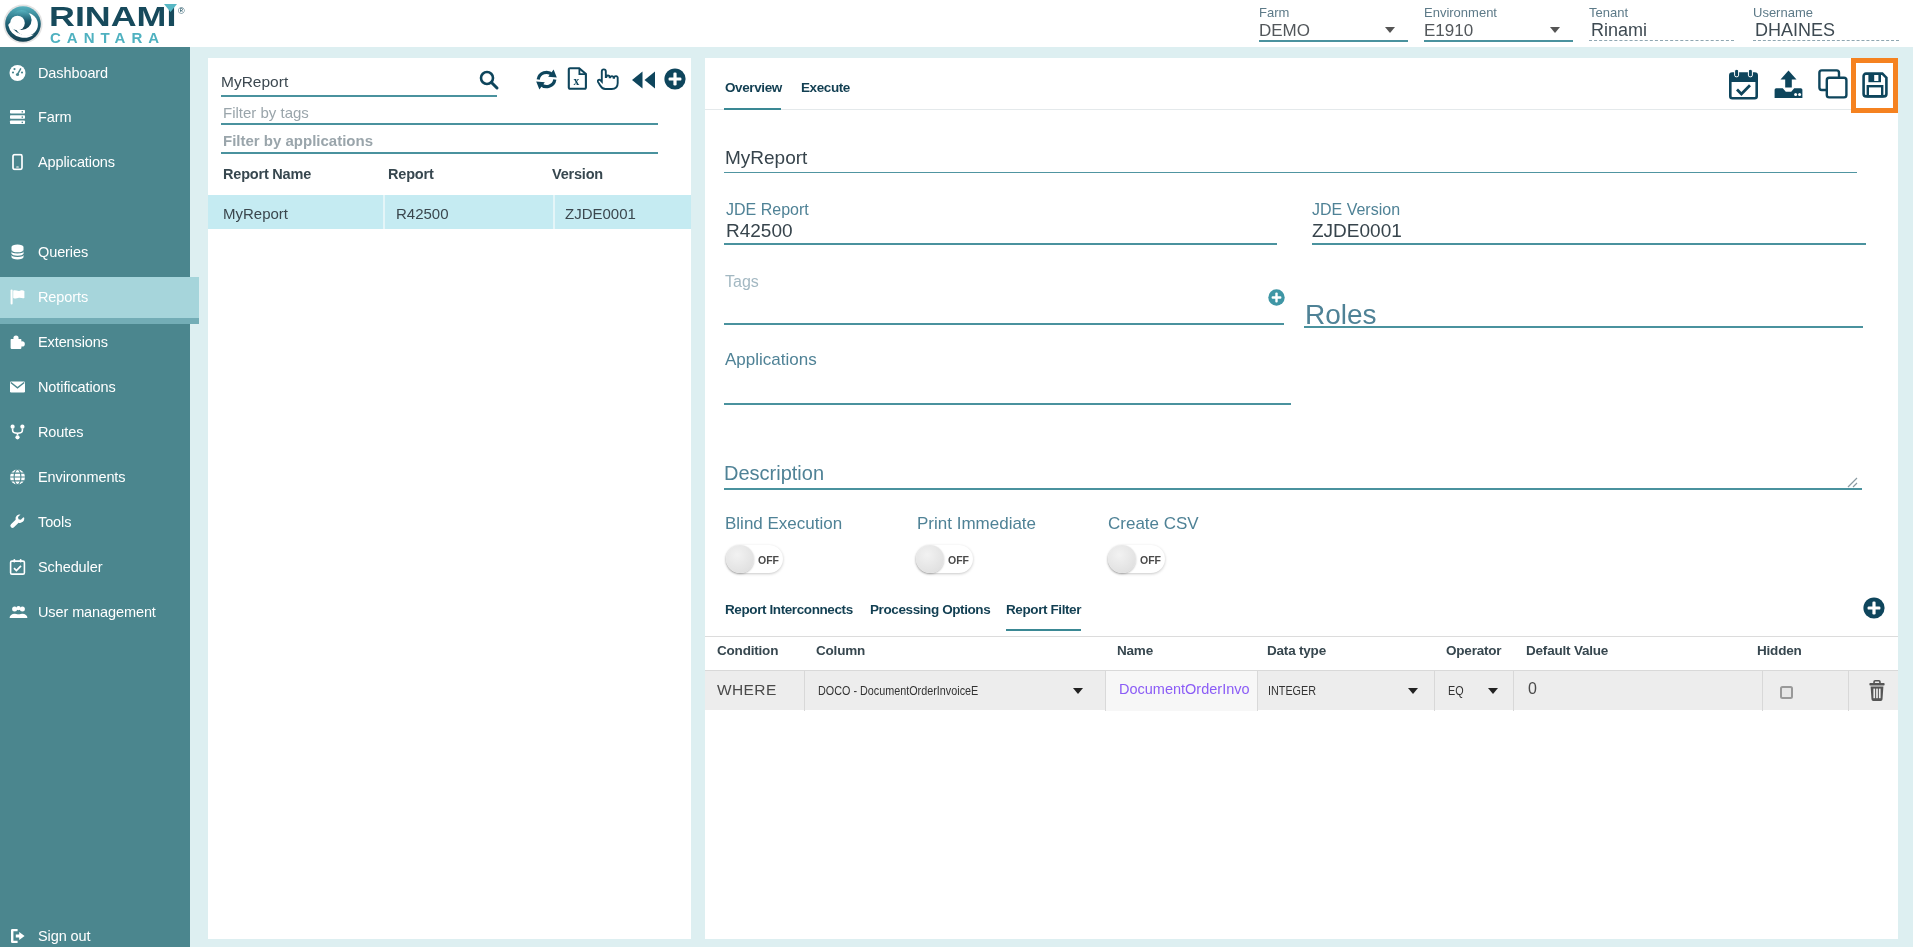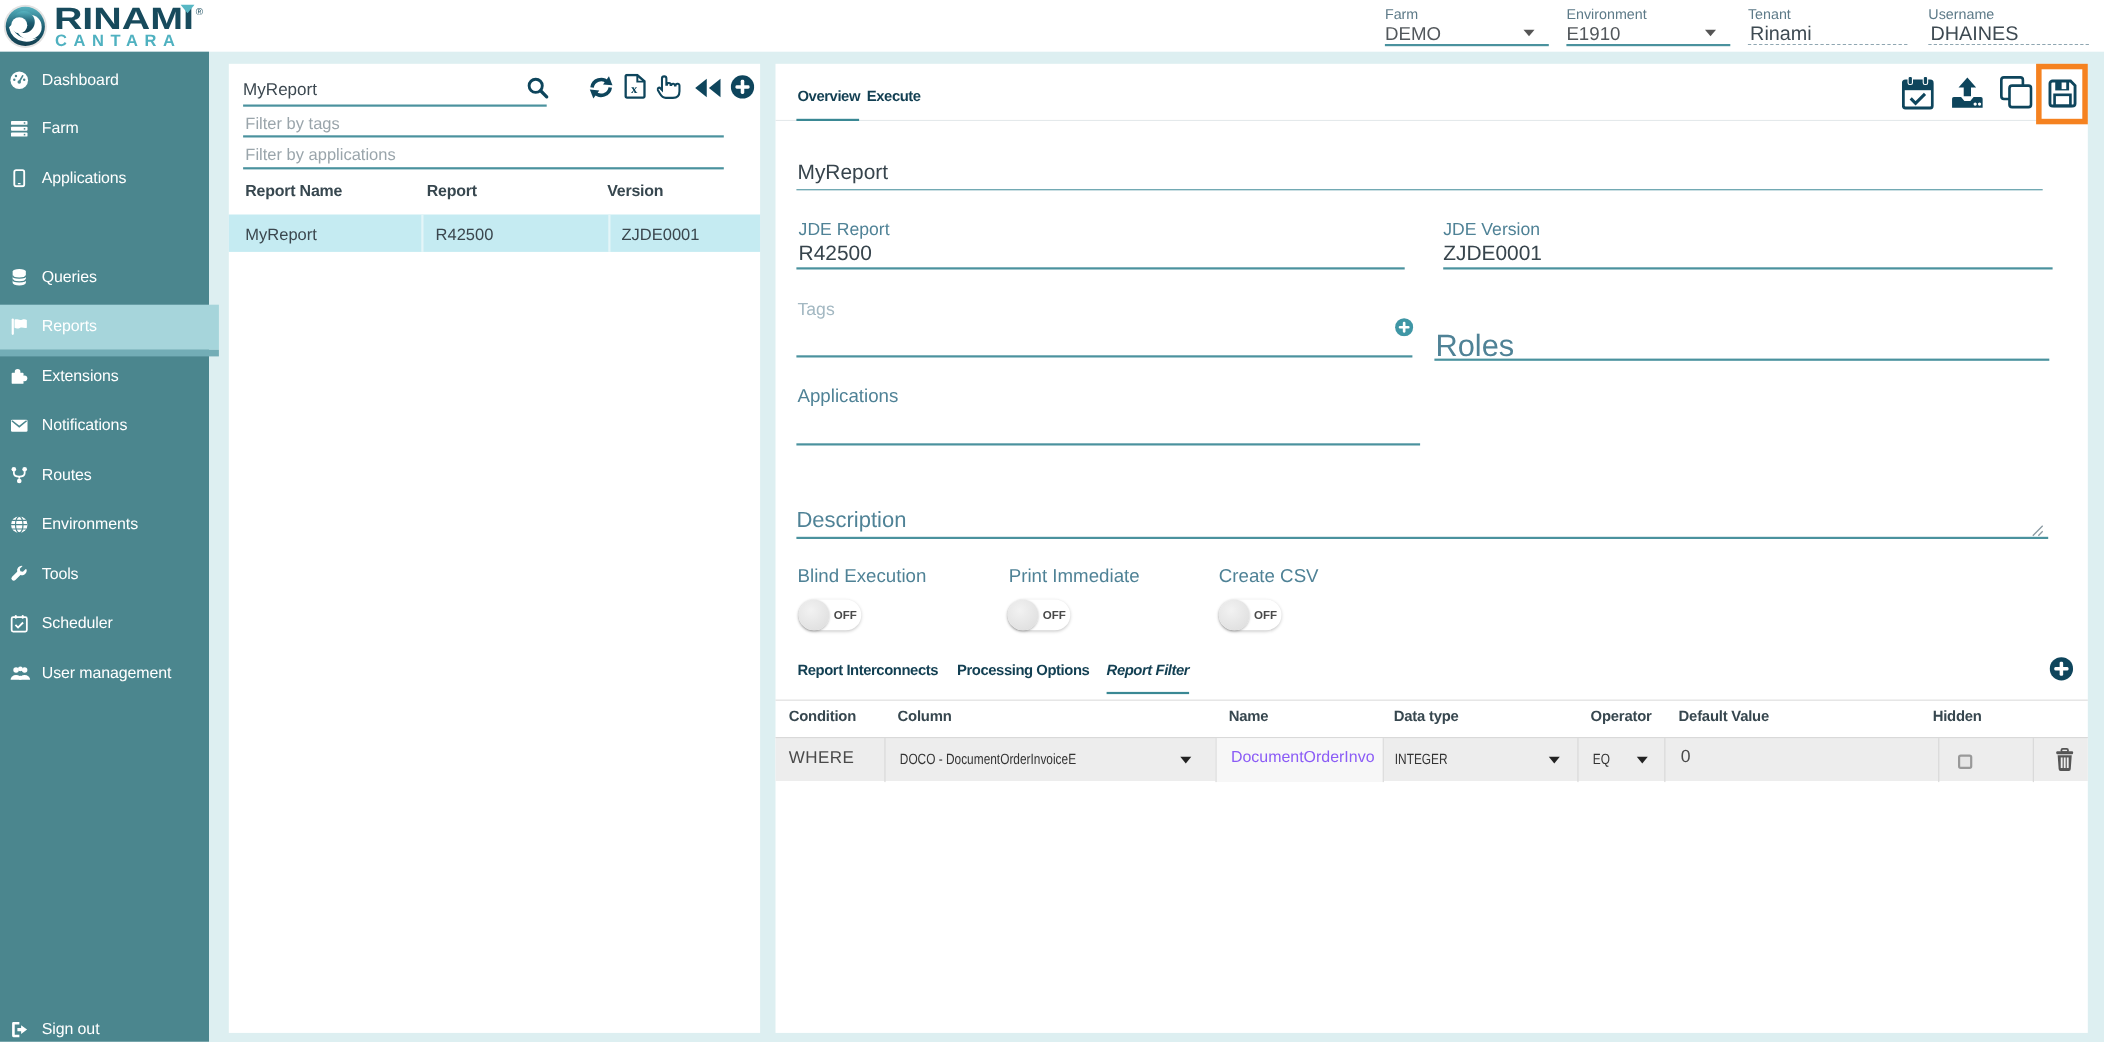--- a/index.html
+++ b/index.html
@@ -221,37 +221,37 @@
     <polygon points="11.5,0.5 11.5,17.5 1,9" fill="#0e455c"></polygon>
     <polygon points="24,0.5 24,17.5 13.5,9" fill="#0e455c"></polygon>
   </svg>
   <svg class="abs" style="left:456px;top:10px;" width="22" height="22" viewBox="0 0 22 22">
     <circle cx="11" cy="11" r="10.6" fill="#0e455c"></circle>
     <rect x="9.4" y="4.6" width="3.2" height="12.8" rx="1.2" fill="#fff"></rect>
     <rect x="4.6" y="9.4" width="12.8" height="3.2" rx="1.2" fill="#fff"></rect>
   </svg>
   <div class="abs" style="left:15px;top:46px;font-size:15px;color:#9aa5ab;">Filter by tags</div>
   <div class="ul" style="left:13px;top:65px;width:437px;"></div>
-  <div class="abs" style="left:15px;top:74px;font-size:15px;color:#9aa5ab;">Filter by applications</div>
+  <div class="abs" style="left:15px;top:74px;font-size:15px;color:#9aa5ab;font-weight:bold;">Filter by applications</div>
   <div class="ul" style="left:13px;top:94px;width:437px;"></div>
   <div class="abs" style="left:15px;top:108px;font-size:14.5px;letter-spacing:-0.2px;font-weight:bold;color:#37474f;">Report Name</div>
   <div class="abs" style="left:180px;top:108px;font-size:14.5px;letter-spacing:-0.2px;font-weight:bold;color:#37474f;">Report</div>
   <div class="abs" style="left:344px;top:108px;font-size:14.5px;letter-spacing:-0.2px;font-weight:bold;color:#37474f;">Version</div>
   <div class="abs" style="left:0;top:137px;width:483px;height:34px;background:#c5ebf2;">
     <div class="abs" style="left:175px;top:0;width:2px;height:34px;background:#e4f5f8;"></div>
     <div class="abs" style="left:345px;top:0;width:2px;height:34px;background:#e4f5f8;"></div>
     <div class="abs" style="left:15px;top:10px;font-size:15px;color:#3b474e;">MyReport</div>
     <div class="abs" style="left:188px;top:10px;font-size:15px;color:#3b474e;">R42500</div>
     <div class="abs" style="left:357px;top:10px;font-size:15px;color:#3b474e;">ZJDE0001</div>
   </div>
 </div>
 
 <div class="panel" id="mainpanel" style="left:705px;top:58px;width:1193px;height:881px;">
   <div class="tab" style="left:20px;top:22px;">Overview</div>
-  <div class="tab" style="left:83px;top:22px;">Execute</div>
+  <div class="tab" style="left:96px;top:22px;">Execute</div>
   <div class="abs" style="left:0;top:51px;width:1193px;height:1px;background:#e4e9eb;"></div>
   <div class="abs" style="left:19px;top:49.5px;width:57px;height:2.5px;background:#3a8894;"></div>
 
   <svg class="abs" style="left:1024px;top:11px;" width="29" height="31" viewBox="0 0 29 31">
     <rect x="1.3" y="4.6" width="26.4" height="24.6" rx="2" fill="none" stroke="#0e455c" stroke-width="2.6"></rect>
     <rect x="1.3" y="4.6" width="26.4" height="8.4" fill="#0e455c"></rect>
     <rect x="5.6" y="0.4" width="4" height="7.4" rx="1.6" fill="#0e455c" stroke="#fff" stroke-width="1"></rect>
     <rect x="19.4" y="0.4" width="4" height="7.4" rx="1.6" fill="#0e455c" stroke="#fff" stroke-width="1"></rect>
     <path d="M8,20.5 l4.4,4.4 8.6,-8.6" fill="none" stroke="#0e455c" stroke-width="2.8"></path>
   </svg>
@@ -309,21 +309,21 @@
       <span>OFF</span>
       <i></i>
     </div>
   <div class="toggle" style="left:403px;top:487px;">
       <span>OFF</span>
       <i></i>
     </div>
 
   <div class="tab" style="left:20px;top:544px;">Report Interconnects</div>
   <div class="tab" style="left:165px;top:544px;">Processing Options</div>
-  <div class="tab" style="left:301px;top:544px;font-style:italic;">Report Filter</div>
+  <div class="tab" style="left:301px;top:544px;">Report Filter</div>
   <div class="abs" style="left:301px;top:570.5px;width:75px;height:2.5px;background:#3a8894;"></div>
   <svg class="abs" style="left:1158px;top:539px;" width="22" height="22" viewBox="0 0 22 22">
     <circle cx="11" cy="11" r="10.6" fill="#0e455c"></circle>
     <rect x="9.4" y="4.6" width="3.2" height="12.8" rx="1.2" fill="#fff"></rect>
     <rect x="4.6" y="9.4" width="12.8" height="3.2" rx="1.2" fill="#fff"></rect>
   </svg>
 
   <div class="abs" style="left:0;top:578px;width:1193px;height:1px;background:#dcdcdc;"></div>
   <div class="th" style="left:12px;top:585px;">Condition</div>
   <div class="th" style="left:111px;top:585px;">Column</div>

